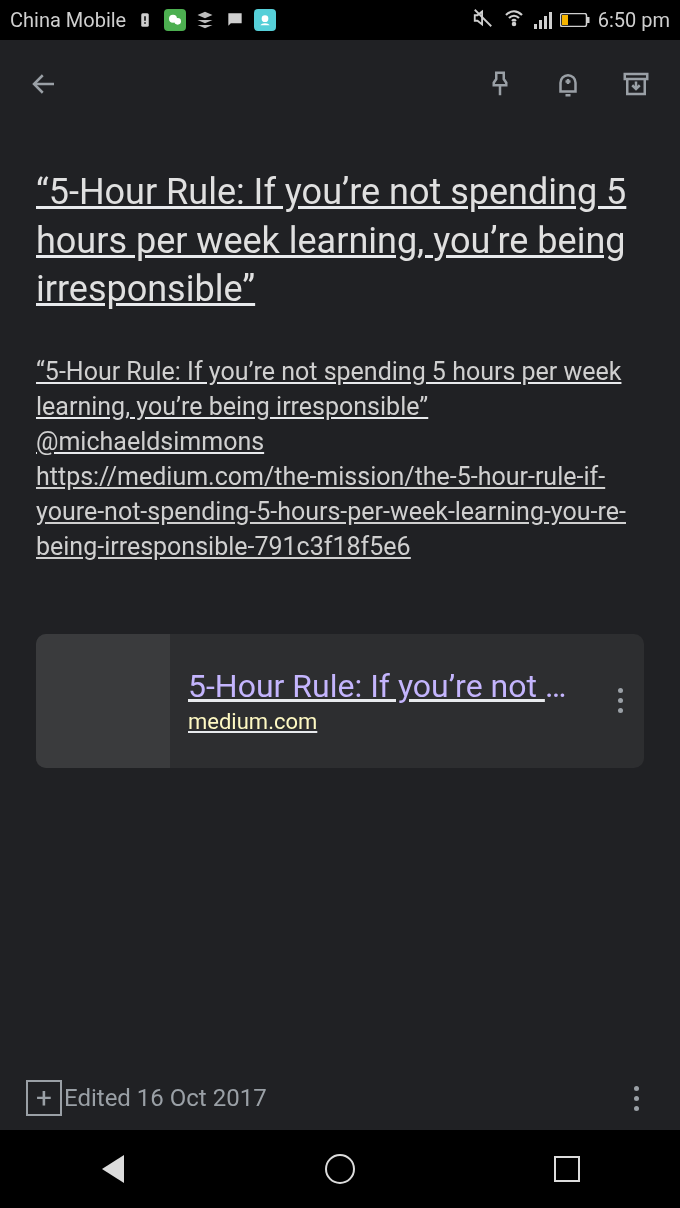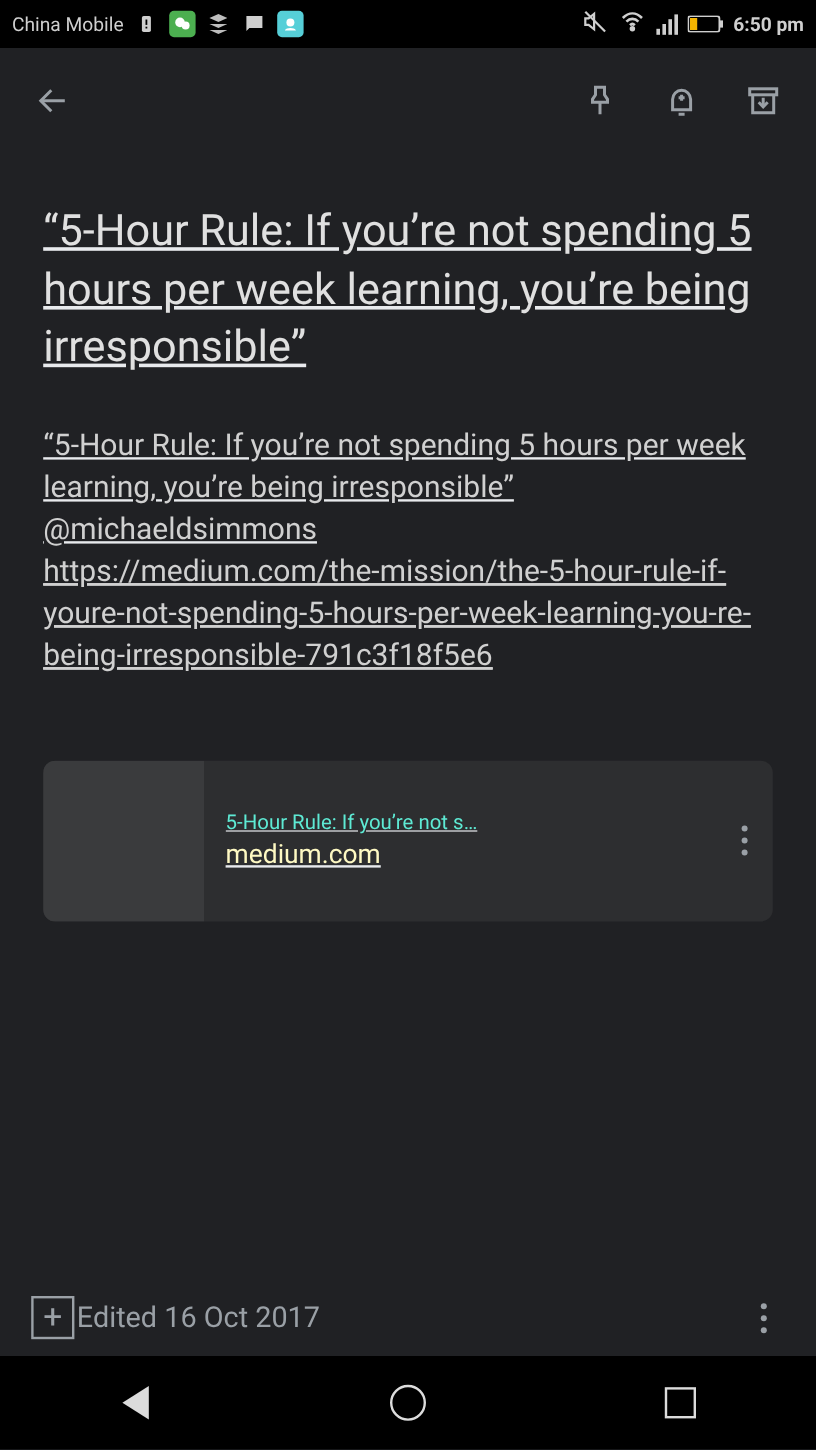--- a/index.html
+++ b/index.html
@@ -12,25 +12,25 @@
     flex-direction: column;
   }
 
   
   .status-bar {
     height: 40px;
     background: #000;
     display: flex;
     align-items: center;
     padding: 0 10px;
-    font-size: 16px;
+    font-size: 20px;
     color: #cfcfcf;
   }
   .status-left { display: flex; align-items: center; gap: 8px; }
-  .status-right { margin-left: auto; display: flex; align-items: center; gap: 8px; font-weight: bold; }
+  .status-right { margin-left: auto; display: flex; align-items: center; gap: 8px; }
   .tray-icon { width: 22px; height: 22px; display:inline-flex; align-items:center; justify-content:center; font-size:18px; }
   .tray-icon.app1 { background:#4caf50; border-radius:4px; color:#fff; font-size:14px; }
   .tray-icon.app2 { color:#bdbdbd; }
   .tray-icon.app3 { color:#bdbdbd; }
   .tray-icon.app4 { background:#56cfd8; border-radius:4px; }
   .battery-low { display:inline-flex; align-items:center; }
   .signal-bars { display:inline-flex; align-items:flex-end; gap:2px; height:18px; }
   .signal-bars span { width:3px; background:#cfcfcf; }
   .signal-bars span:nth-child(1){height:5px;}
   .signal-bars span:nth-child(2){height:9px;}
@@ -93,22 +93,22 @@
     width: 134px; height: 134px;
     background:#3a3b3d;
     flex-shrink:0;
   }
   .link-text {
     padding: 0 18px;
     flex:1;
     min-width:0;
   }
   .link-title {
-    font-size: 17px;
-    color:#5eead4;
+    font-size: 32px;
+    color:#c4b5fd;
     white-space: nowrap;
     overflow:hidden;
     text-overflow: ellipsis;
   }
   .link-domain {
     font-size: 22px;
     color:#fef9c3;
     margin-top:4px;
   }
   .link-menu {

